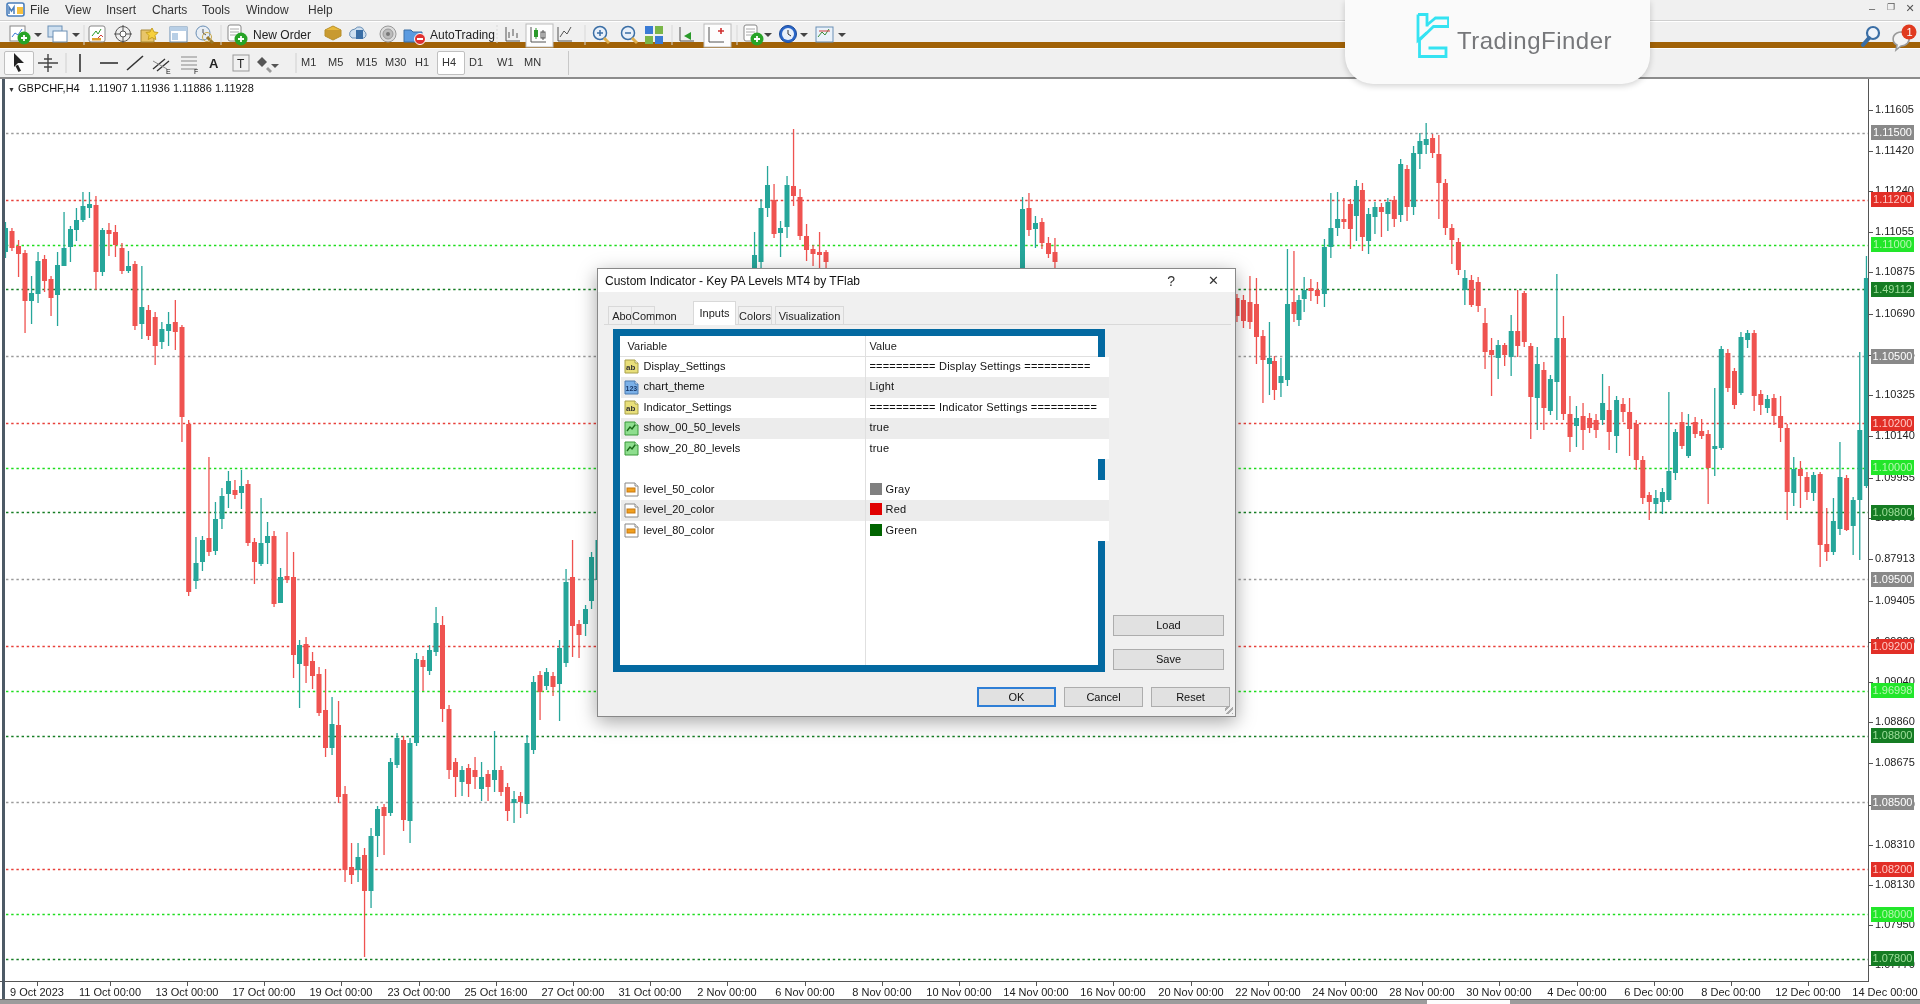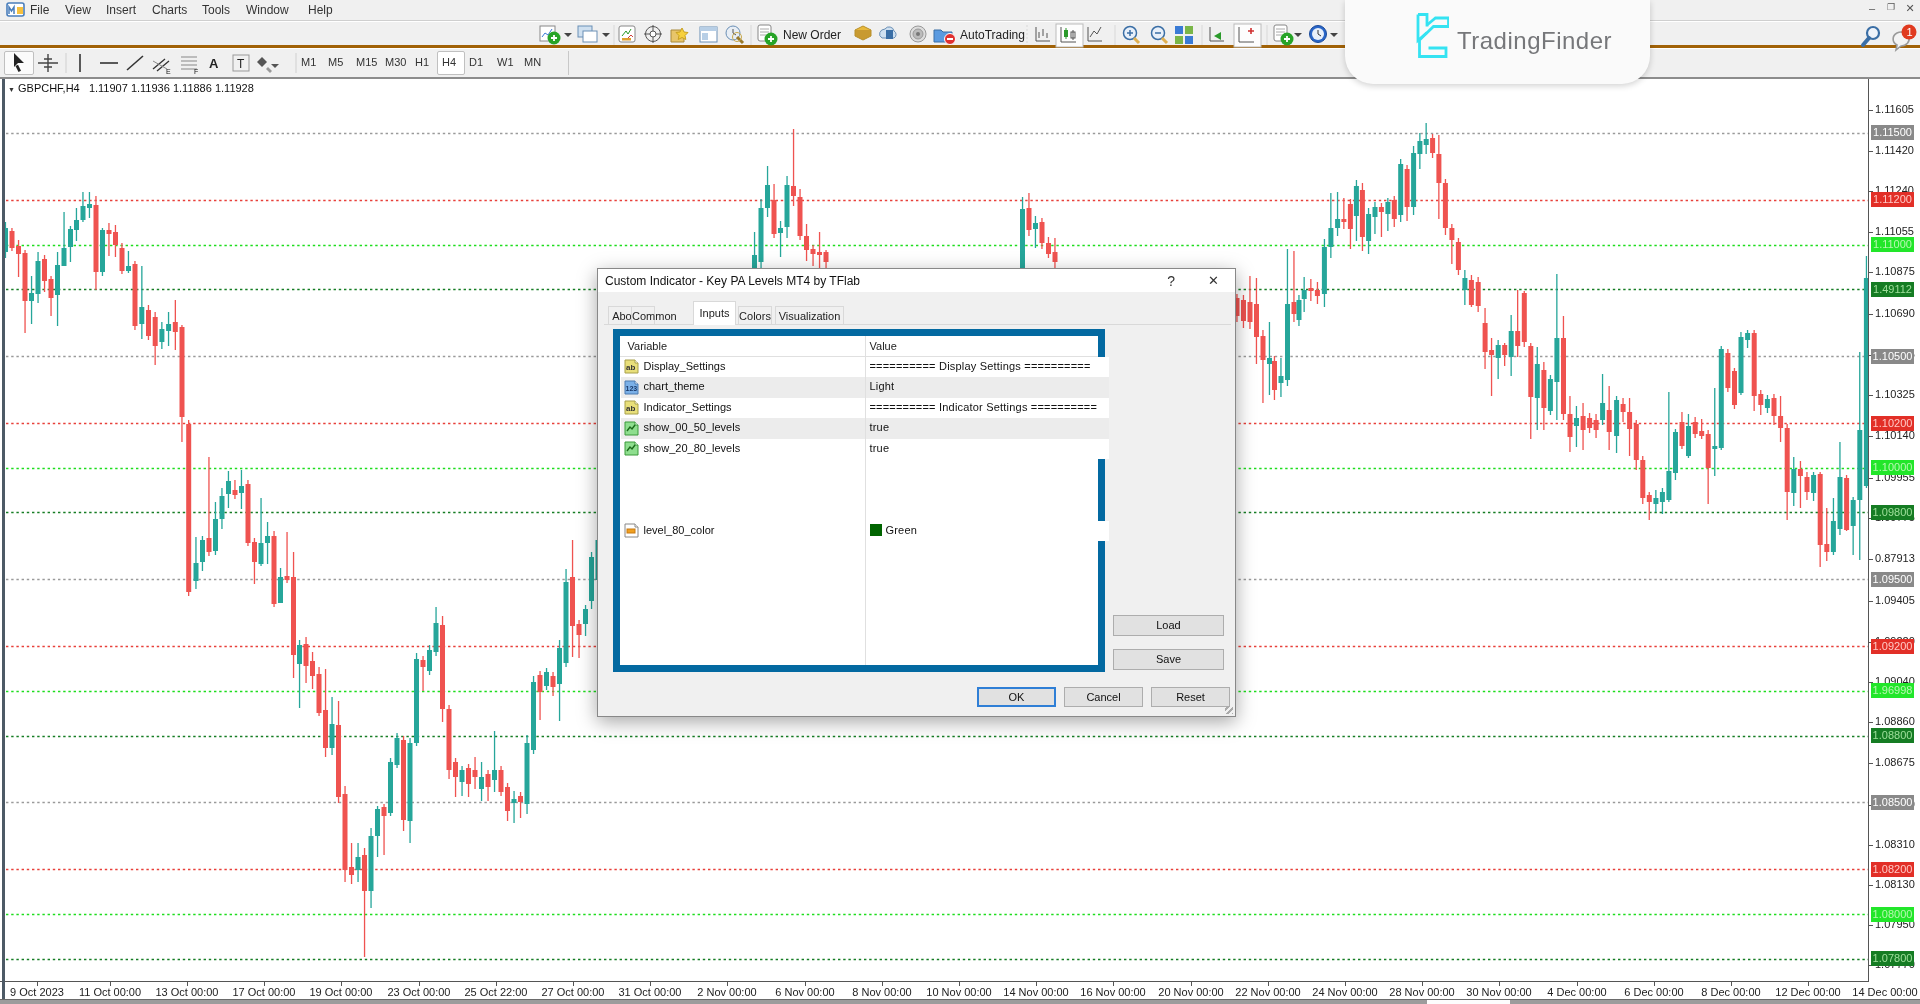--- a/index.html
+++ b/index.html
@@ -1,20 +1,20 @@
 <!DOCTYPE html>
 <html><head><meta charset="utf-8">
 <style>
 * { margin:0; padding:0; box-sizing:border-box; }
 html,body { width:1920px; height:1004px; overflow:hidden; font-family:"Liberation Sans",sans-serif; background:#fff; }
 #menubar { position:absolute; left:0; top:0; width:1920px; height:21px; background:#f0f0f0; border-bottom:1px solid #cfcfcf; white-space:nowrap; z-index:2; }
 #menubar svg { vertical-align:top; display:inline-block; }
 .mi { position:absolute; top:3px; font-size:12px; color:#333; }
 .wbtn { position:absolute; top:2px; font-size:11px; color:#555; width:16px; text-align:center; }
-#toolbar1 { position:absolute; left:0; top:22px; width:1920px; height:26px; background:#f0f0f0; border-bottom:3px solid #a16207; z-index:2;text-align:center; }
+#toolbar1 { position:absolute; left:0; top:22px; width:1920px; height:26px; background:#f0f0f0; border-bottom:6px solid #a16207; z-index:2; }
 #toolbar2 { position:absolute; left:0; top:49px; width:1920px; height:28px; background:#f0f0f0; z-index:2; }
 .tf { position:absolute; top:7px; font-size:11px; color:#333; }
 .t2sel { position:absolute; top:2px; height:24px; background:#fbfbfb; border:1px solid #c0c0c0; border-radius:2px; }
 #chartwin { position:absolute; left:0; top:77px; width:1920px; height:922px; background:#fff; border-top:2px solid #8c8c8c; }
 .leftedge { position:absolute; left:2px; top:79px; width:3px; height:920px; background:#4d5a66; z-index:2; }
 #chart { position:absolute; left:0; top:80px; z-index:1; }
 #symlabel { position:absolute; left:8px; top:82px; font-size:11px; color:#111; z-index:1; }
 #symlabel .arr { font-size:7px; color:#333; }
 #paxis { position:absolute; left:1868px; top:79px; width:52px; height:903px; border-left:1px solid #555; background:#fff; z-index:1; }
 .pl { position:absolute; left:6px; font-size:11px; color:#222; }
@@ -844,21 +844,21 @@
     <div class="tl" style="left:65px">11 Oct 00:00</div>
     <div class="ttick" style="left:110px"></div>
     <div class="tl" style="left:142px">13 Oct 00:00</div>
     <div class="ttick" style="left:187px"></div>
     <div class="tl" style="left:219px">17 Oct 00:00</div>
     <div class="ttick" style="left:264px"></div>
     <div class="tl" style="left:296px">19 Oct 00:00</div>
     <div class="ttick" style="left:341px"></div>
     <div class="tl" style="left:374px">23 Oct 00:00</div>
     <div class="ttick" style="left:419px"></div>
-    <div class="tl" style="left:451px">25 Oct 22:00</div>
+    <div class="tl" style="left:451px">25 Oct 16:00</div>
     <div class="ttick" style="left:496px"></div>
     <div class="tl" style="left:528px">27 Oct 00:00</div>
     <div class="ttick" style="left:573px"></div>
     <div class="tl" style="left:605px">31 Oct 00:00</div>
     <div class="ttick" style="left:650px"></div>
     <div class="tl" style="left:682px">2 Nov 00:00</div>
     <div class="ttick" style="left:727px"></div>
     <div class="tl" style="left:760px">6 Nov 00:00</div>
     <div class="ttick" style="left:805px"></div>
     <div class="tl" style="left:837px">8 Nov 00:00</div>
@@ -943,20 +943,38 @@
       </div>
       <div class="trow" style="top:103.0px;background:#fff">
         <span class="ticon"><svg width="15" height="15" viewBox="0 0 15 15">
             <path d="M1 1 h10 l3 3 v10 h-13 z" fill="#8ede8e" stroke="#3a9a3a" stroke-width="1"></path>
             <path d="M11 1 v3 h3" fill="#fff" stroke="#3a9a3a"></path>
             <path d="M3 10 l3-4 2 2 3-4" stroke="#1a6a1a" stroke-width="1.4" fill="none"></path>
           </svg></span>
         <span class="tname">show_20_80_levels</span>
         <span class="tval">true</span>
       </div>
+      <div class="trow" style="top:144.0px;background:#fff">
+        <span class="ticon"><svg width="15" height="15" viewBox="0 0 15 15">
+            <path d="M1 1 h10 l3 3 v10 h-13 z" fill="#fff" stroke="#888" stroke-width="1"></path>
+            <path d="M11 1 v3 h3" fill="#fff" stroke="#888"></path>
+            <rect x="3" y="6" width="8" height="4" fill="#f0a020" stroke="#c87810"></rect>
+          </svg></span>
+        <span class="tname">level_50_color</span>
+        <span class="tval"><span class="csq" style="background:#808080"></span>Gray</span>
+      </div>
+      <div class="trow" style="top:164.5px;background:#ececec">
+        <span class="ticon"><svg width="15" height="15" viewBox="0 0 15 15">
+            <path d="M1 1 h10 l3 3 v10 h-13 z" fill="#fff" stroke="#888" stroke-width="1"></path>
+            <path d="M11 1 v3 h3" fill="#fff" stroke="#888"></path>
+            <rect x="3" y="6" width="8" height="4" fill="#f0a020" stroke="#c87810"></rect>
+          </svg></span>
+        <span class="tname">level_20_color</span>
+        <span class="tval"><span class="csq" style="background:#e00000"></span>Red</span>
+      </div>
       <div class="trow" style="top:185.0px;background:#fff">
         <span class="ticon"><svg width="15" height="15" viewBox="0 0 15 15">
             <path d="M1 1 h10 l3 3 v10 h-13 z" fill="#fff" stroke="#888" stroke-width="1"></path>
             <path d="M11 1 v3 h3" fill="#fff" stroke="#888"></path>
             <rect x="3" y="6" width="8" height="4" fill="#f0a020" stroke="#c87810"></rect>
           </svg></span>
         <span class="tname">level_80_color</span>
         <span class="tval"><span class="csq" style="background:#006400"></span>Green</span>
       </div>
     </div>

